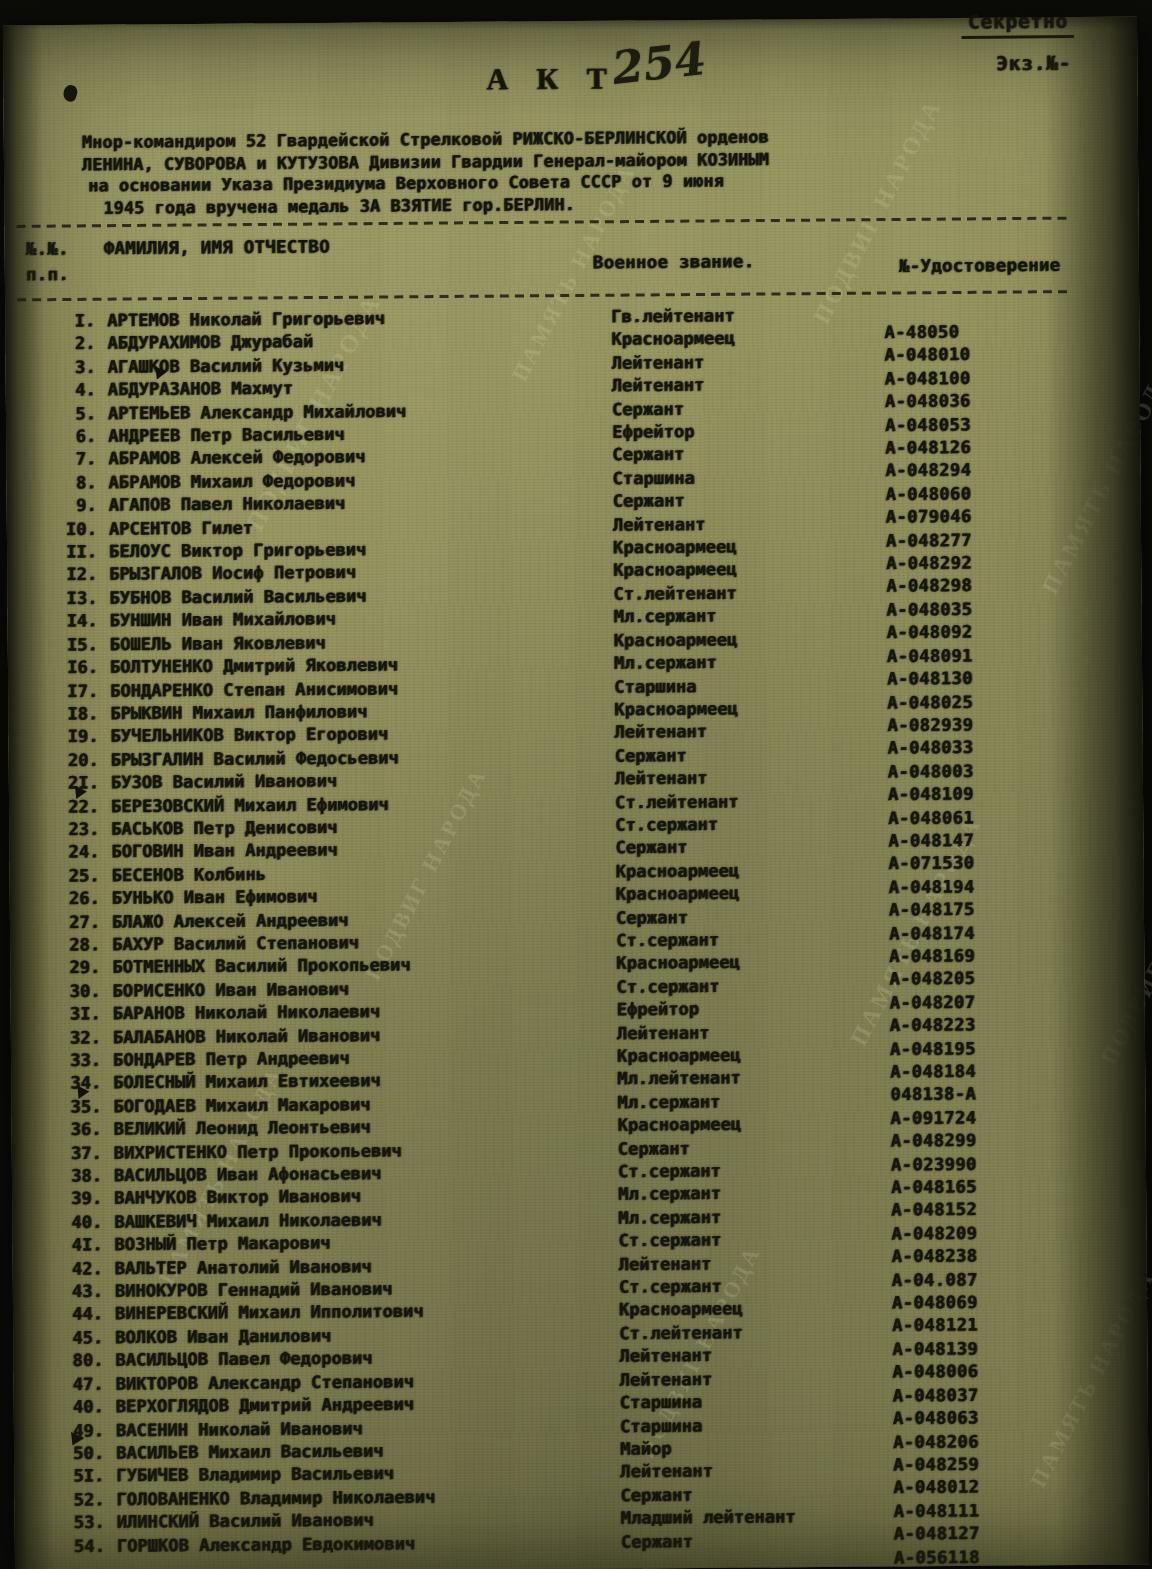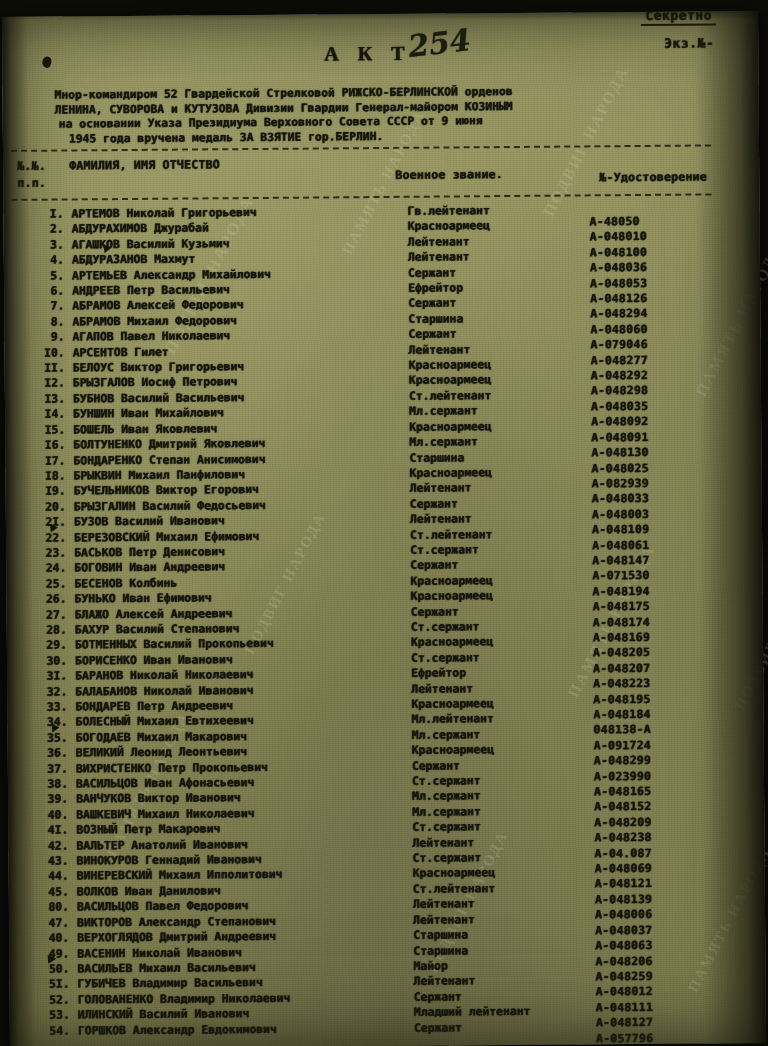--- a/index.html
+++ b/index.html
@@ -531,21 +531,21 @@
           <div class="row">
             <span class="c-no">53.</span>
             <span class="c-fio">ИЛИНСКИЙ Василий Иванович</span>
             <span class="c-rank">Младший лейтенант</span>
             <span class="c-cert">А-048127</span>
           </div>
           <div class="row">
             <span class="c-no">54.</span>
             <span class="c-fio">ГОРШКОВ Александр Евдокимович</span>
             <span class="c-rank">Сержант</span>
-            <span class="c-cert">А-057796</span>
+            <span class="c-cert">А-056118</span>
           </div>
         </div>
 
       <div class="pen" style="left:100px;top:228px;width:7px;height:9px;clip-path:polygon(0 0,100% 45%,10% 100%);"></div>
       <div class="pen" style="left:44px;top:507px;width:8px;height:9px;clip-path:polygon(0 0,100% 45%,10% 100%);"></div>
       <div class="pen" style="left:44px;top:707px;width:8px;height:9px;clip-path:polygon(0 0,100% 45%,10% 100%);"></div>
       <div class="pen" style="left:38px;top:938px;width:9px;height:9px;clip-path:polygon(0 0,100% 45%,10% 100%);"></div>
     </div>
 
     <div id="vignette"></div>

